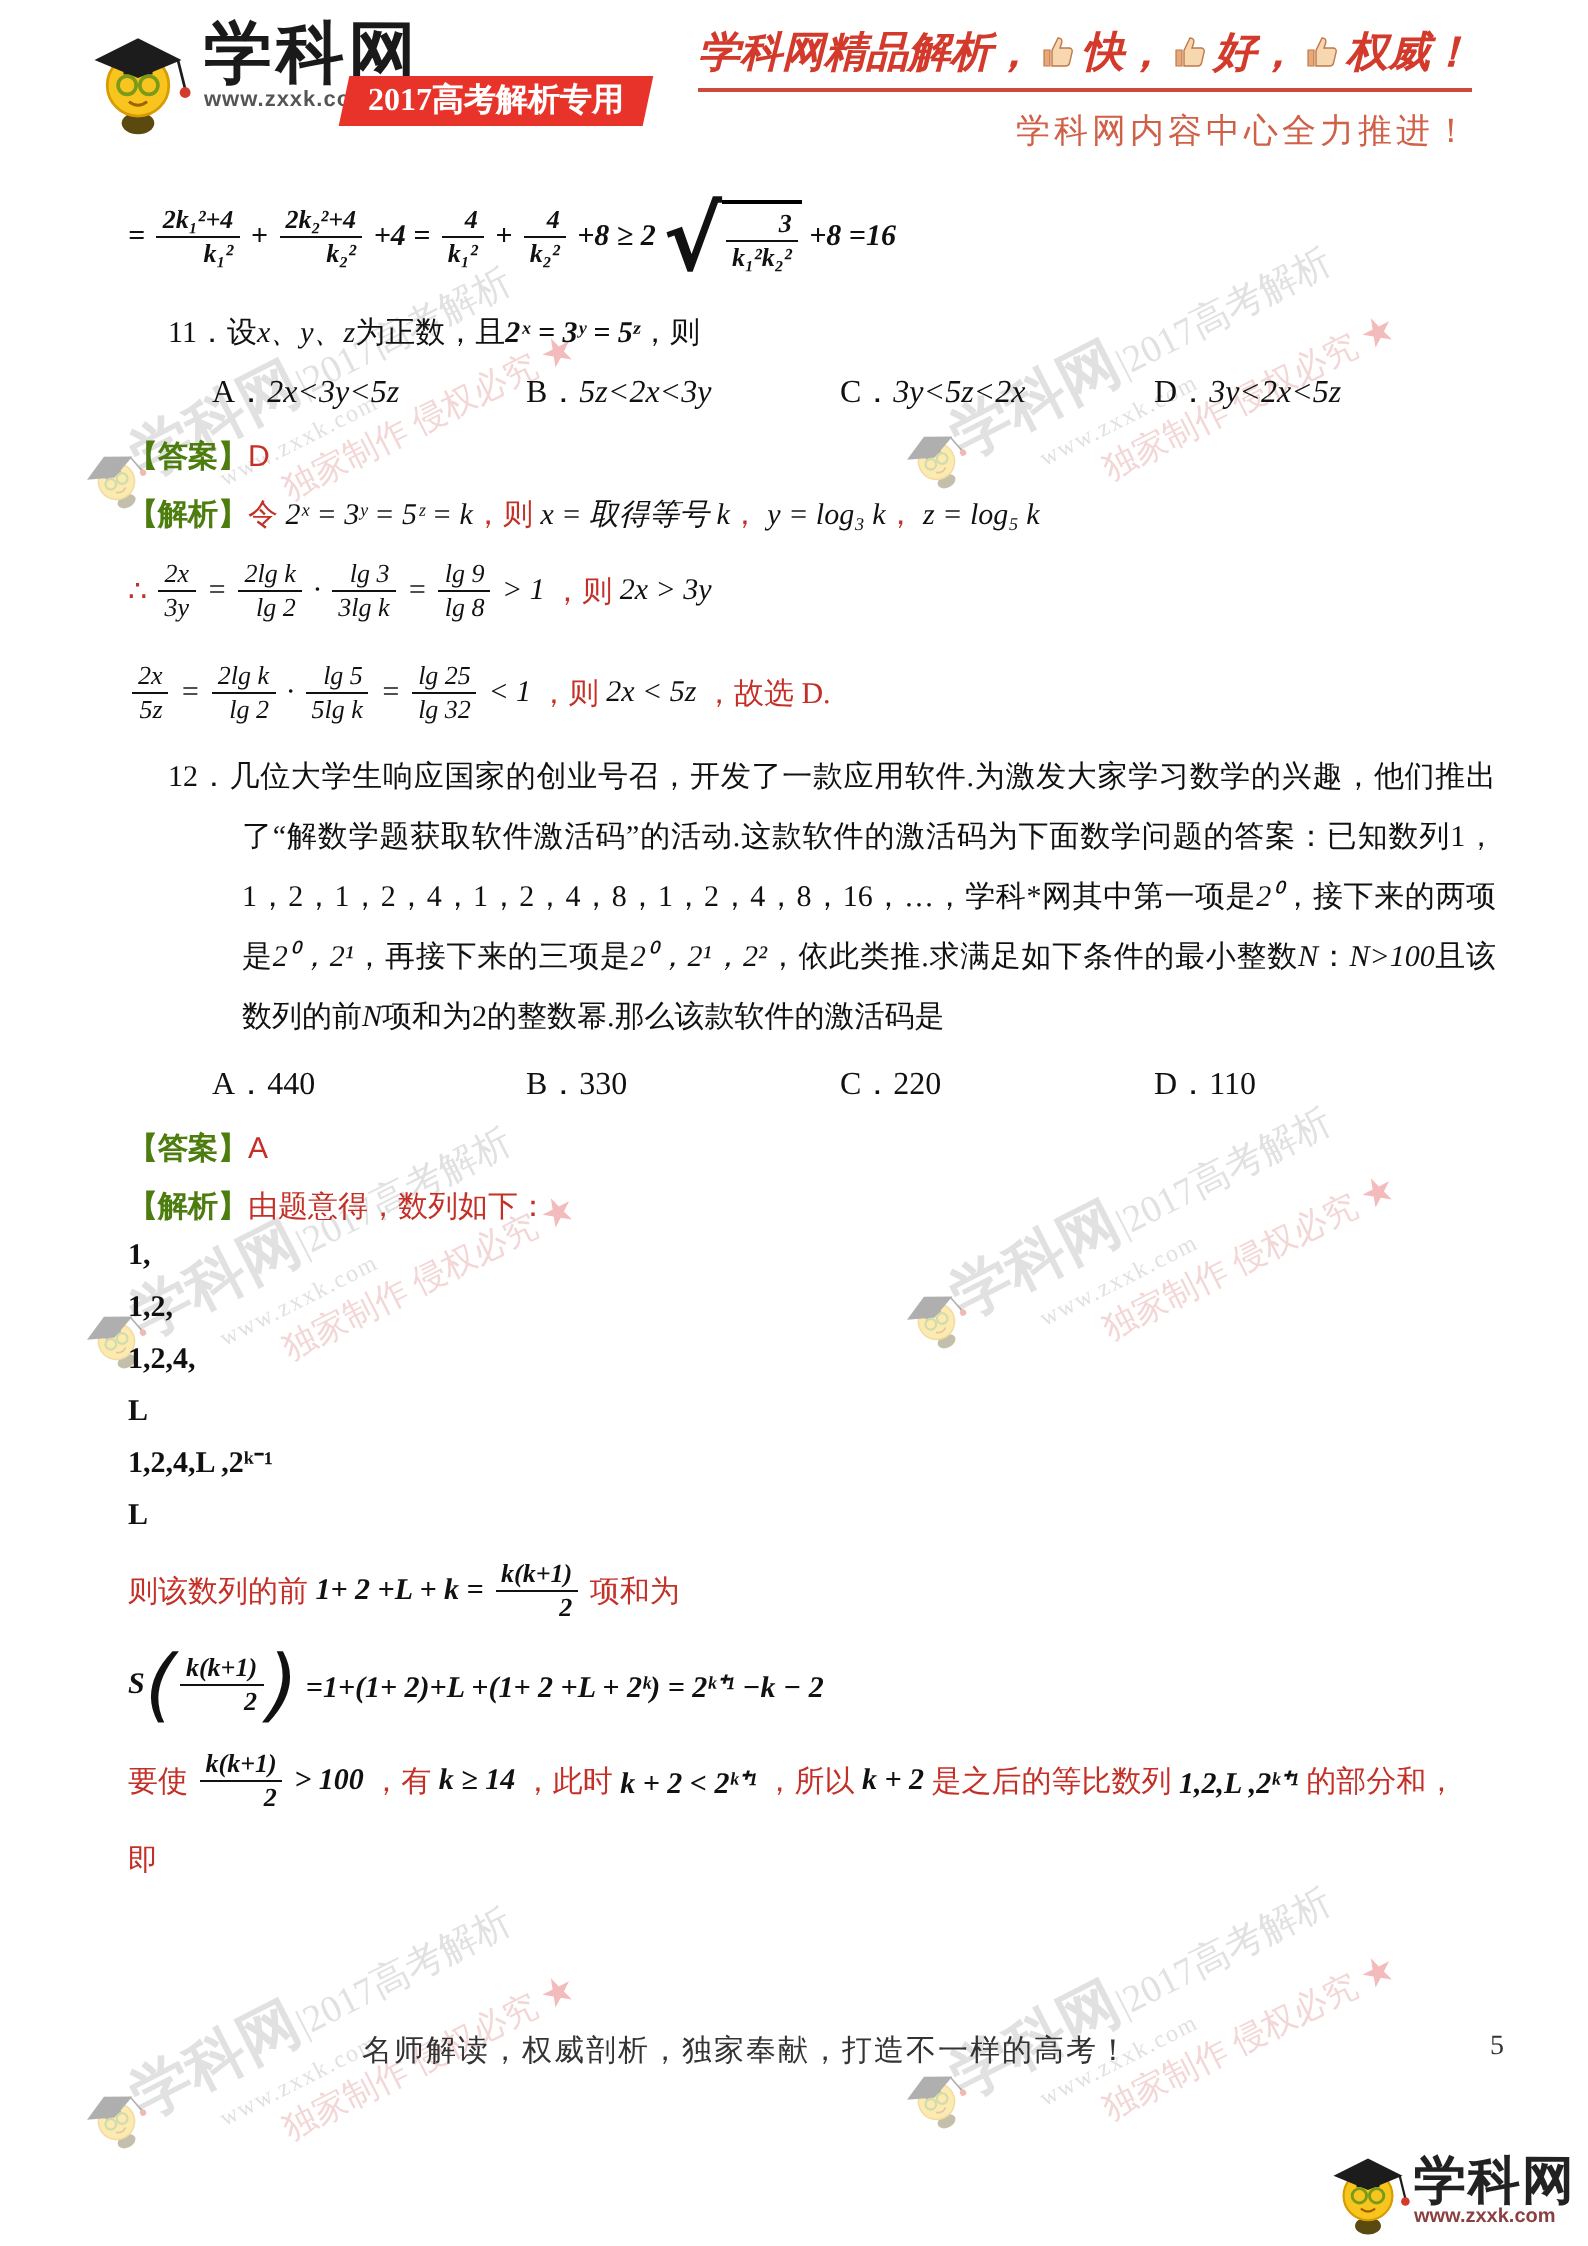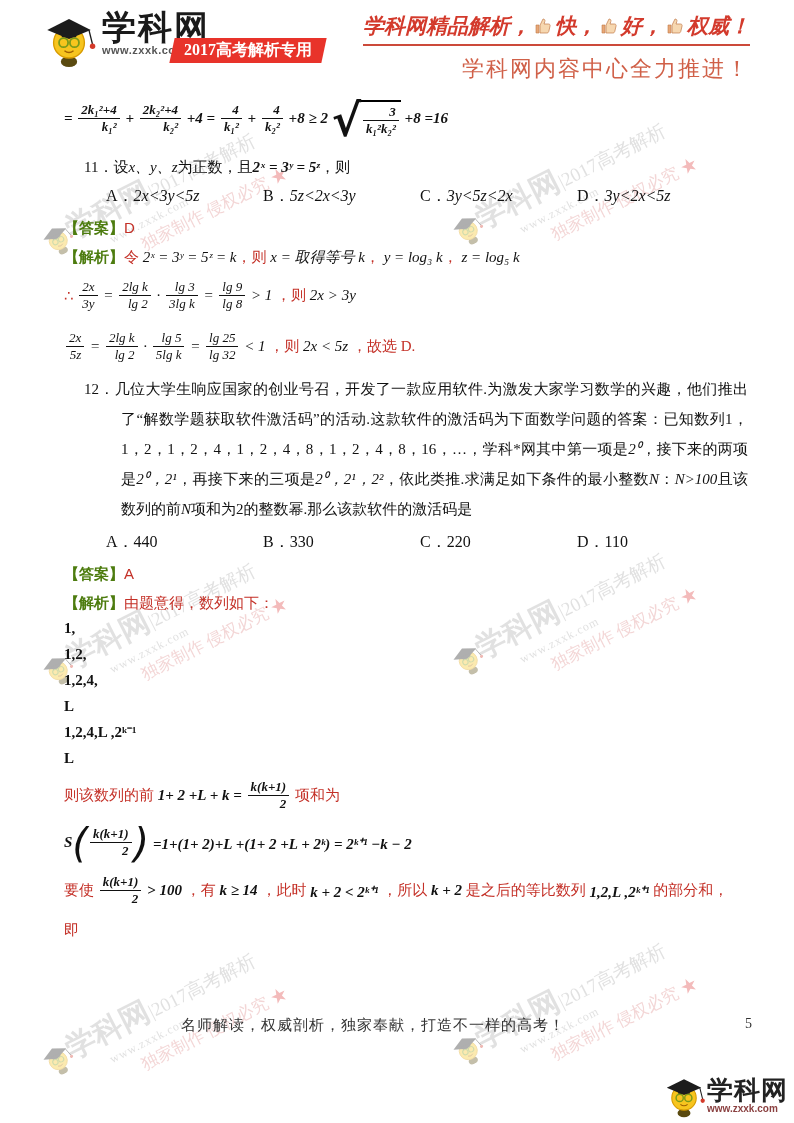--- a/index.html
+++ b/index.html
@@ -18,24 +18,24 @@
 
   
   .header { position:absolute; left:0; top:0; width:794px; height:90px; }
   .logo { position:absolute; left:40px; top:10px; display:flex; align-items:flex-start; }
   .logo-txt { margin-left:4px; }
   .logo-name { font-family:"Liberation Sans", sans-serif; font-size:34px; font-weight:bold; color:#1a1a1a; line-height:34px; letter-spacing:2px; }
   .logo-url { font-family:"Liberation Sans", sans-serif; font-size:11px; font-weight:bold; color:#555; letter-spacing:.5px; }
   .banner { position:absolute; left:172px; top:38px; background:#e8332a; color:#fff; font-size:16px; font-weight:bold;
             padding:2px 12px; transform:skewX(-12deg); white-space:nowrap; }
   .banner > span { display:inline-block; transform:skewX(12deg); }
-  .slogan { position:absolute; right:44px; top:12px; text-align:right; }
+  .slogan { position:absolute; right:58px; top:12px; text-align:right; }
   .slogan-main { font-size:21px; font-weight:bold; font-style:italic; color:#d33a2c; white-space:nowrap;
                  border-bottom:2px solid #cc4a3a; padding-bottom:4px; display:inline-flex; align-items:center; gap:2px; }
-  .slogan-sub { margin-top:8px; font-size:22px; color:#d06048; letter-spacing:2px; }
+  .slogan-sub { margin-top:8px; font-size:17px; color:#d06048; letter-spacing:2px; }
   .thumb { width:20px; height:20px; display:inline-block; }
 
   
   .content { position:absolute; left:64px; top:96px; width:684px; font-size:15px; color:#111; }
   .line { margin-bottom:6px; }
   .math { font-style:italic; }
   .bmath { font-weight:bold; font-style:italic; }
   .red { color:#c43027; font-style:normal; }
   .tag { color:#4d7c0f; font-weight:bold; }
   .ansletter { color:#c43027; font-family:"Liberation Sans", sans-serif; }

